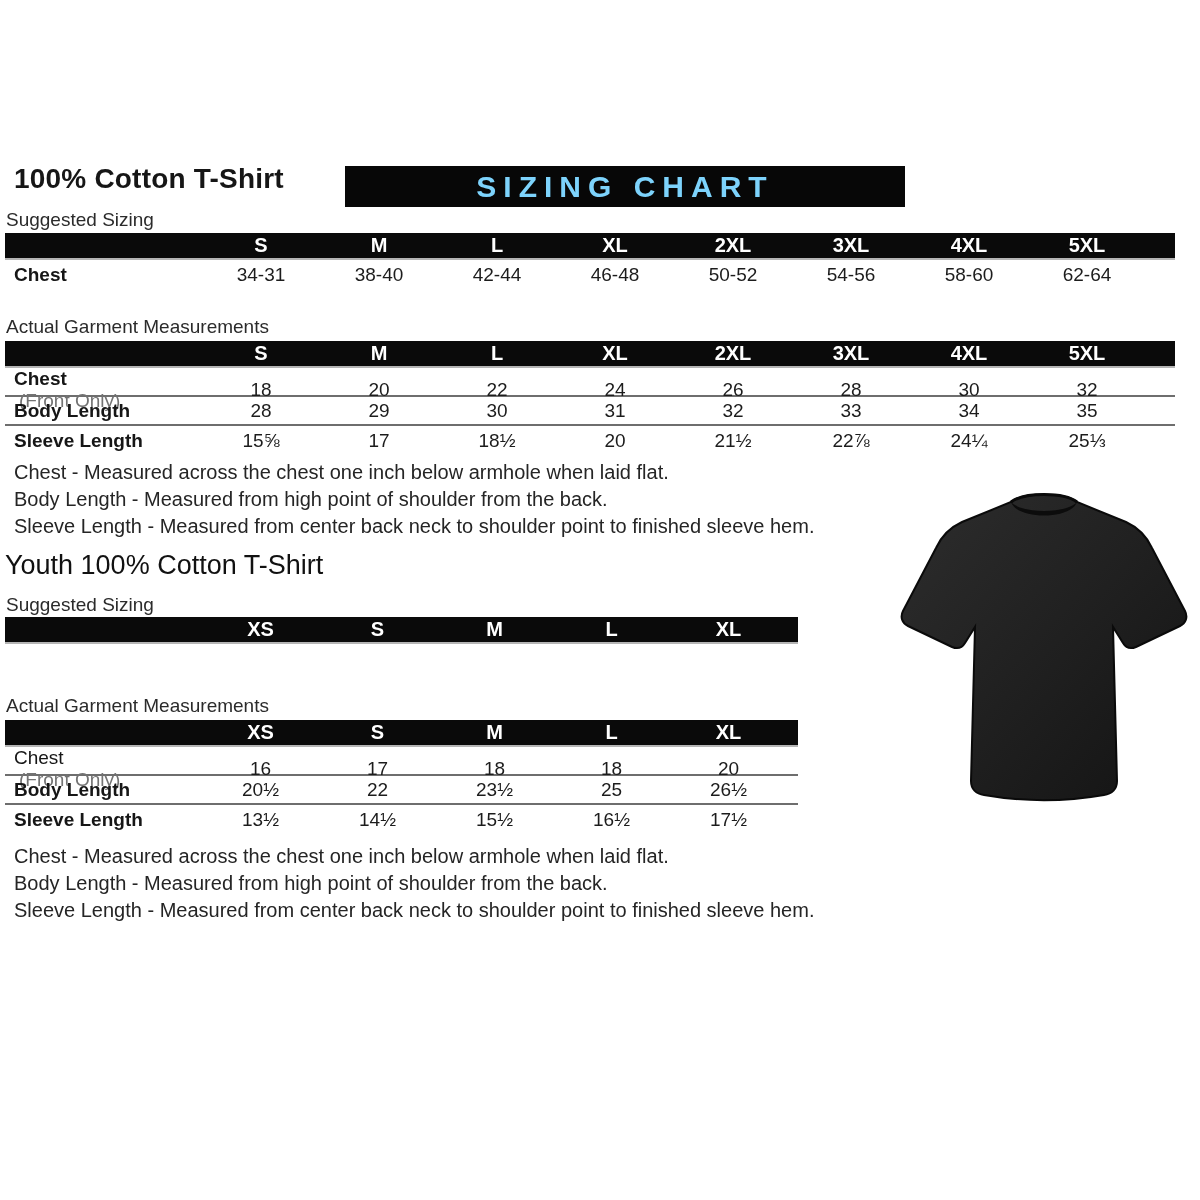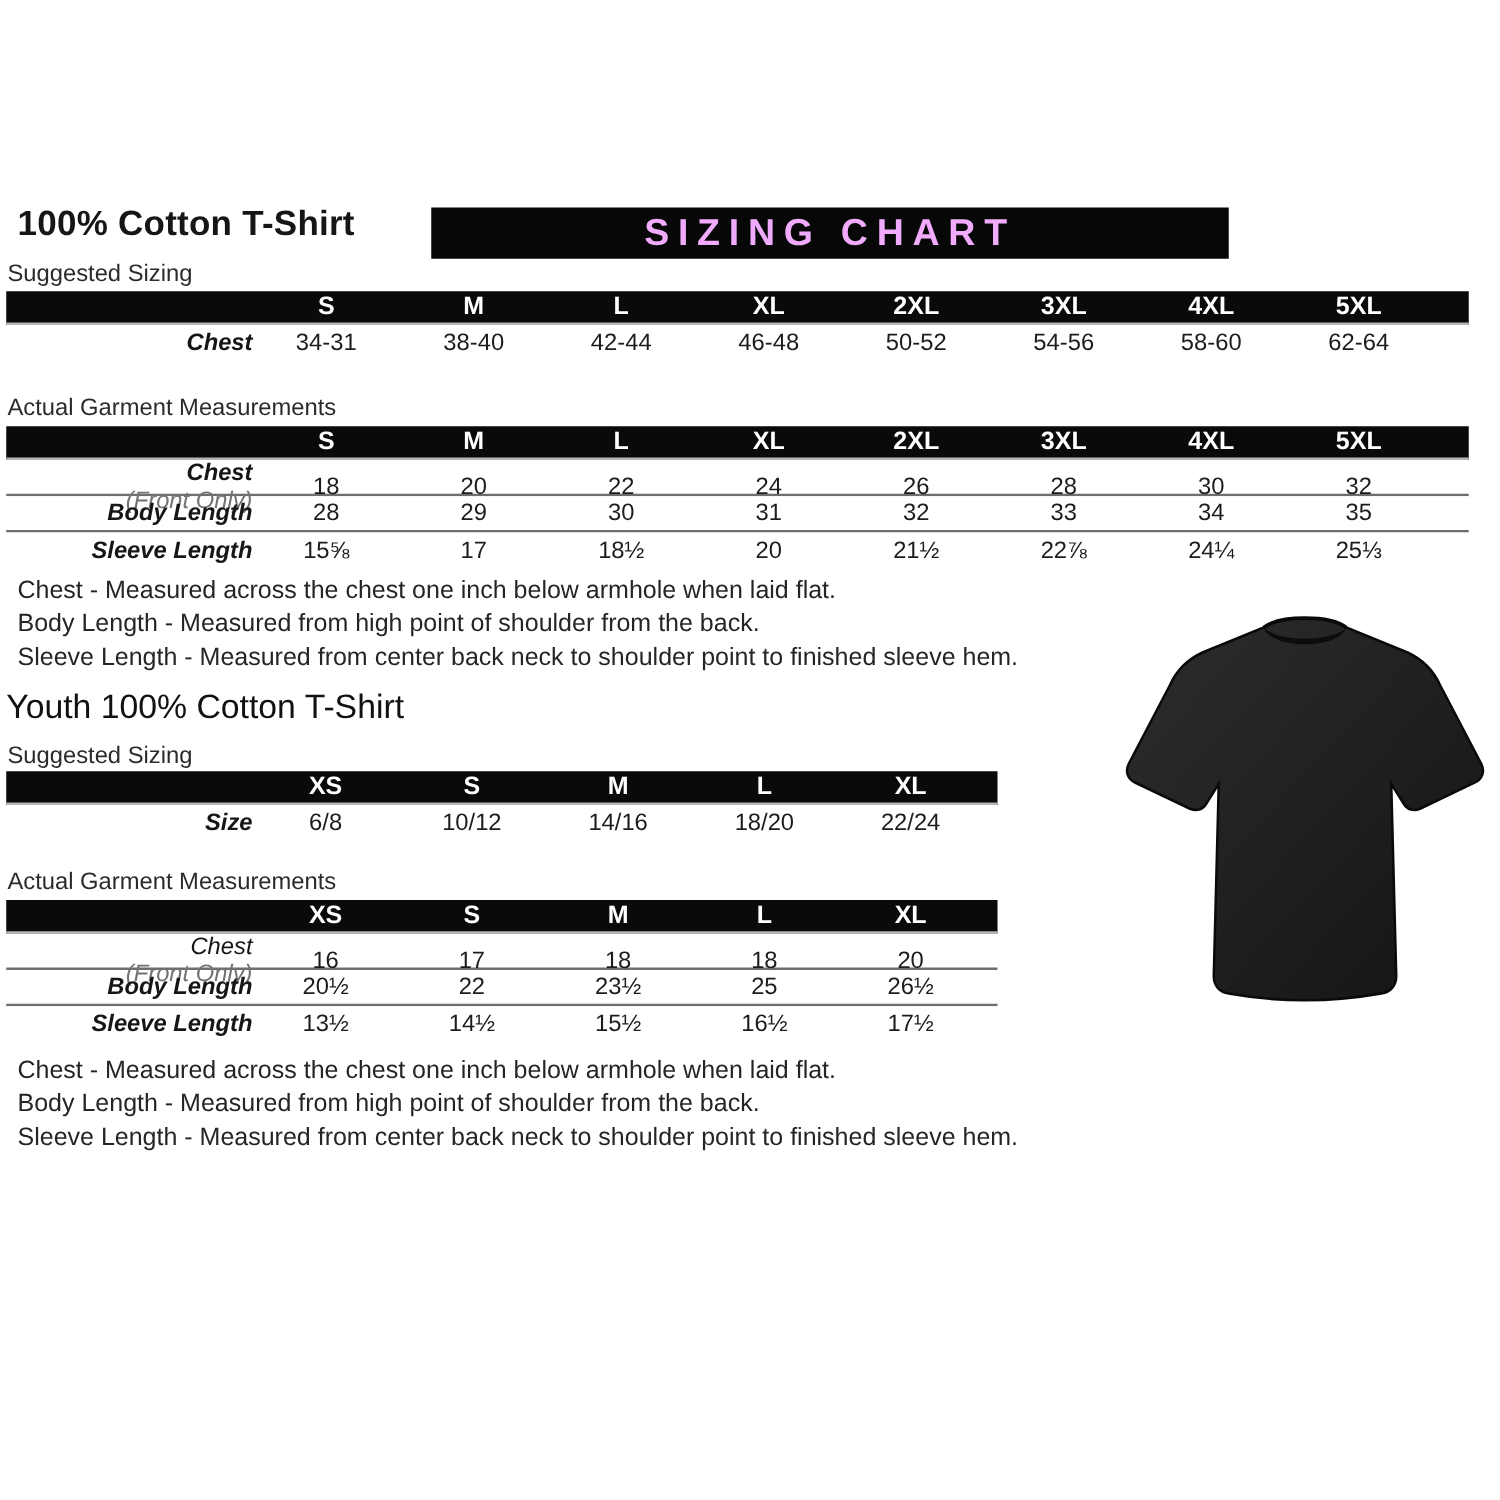--- a/index.html
+++ b/index.html
@@ -6,39 +6,39 @@
   html,body { background:#ffffff; }
   body {
     width:1200px; height:1200px; position:relative; overflow:hidden;
     font-family:"Liberation Sans", sans-serif; color:#1c1c1c;
   }
   .abs { position:absolute; }
 
   
   .main-title { left:14px; top:163px; font-size:28px; font-weight:700; letter-spacing:0.2px; color:#161616; }
   .banner {
-    left:345px; top:166px; width:638px; height:41px; background:#070707;
-    color:#f0abfc; font-weight:700; font-size:30px; letter-spacing:7px;
+    left:345px; top:166px; width:560px; height:41px; background:#070707;
+    color:#7dd3fc; font-weight:700; font-size:30px; letter-spacing:7px;
     text-align:center; line-height:41px;
   }
   .section-label { font-size:19px; color:#2b2b2b; }
   .youth-title { left:5px; top:550px; font-size:27px; font-weight:400; color:#111; }
 
   
   .sizing-table { position:absolute; }
   .trow { display:grid; align-items:center; }
   .adult .trow { grid-template-columns:197px repeat(8, 118px) 1fr; }
   .youth .trow { grid-template-columns:197px repeat(5, 117px) 1fr; }
   .thead { background:#0a0a0a; color:#fff; height:27px; font-size:20px; font-weight:700;
            border-bottom:2px solid #b5b5b5; }
   .tbody-row { height:29px; font-size:19px; background:#fff; }
   .lined .tbody-row { border-bottom:2px solid #6e6e6e; }
   .lined .tbody-row:last-child { border-bottom:none; }
   .cell { text-align:center; white-space:nowrap; }
-  .label-cell { text-align:right; padding-left:9px;font-style:italic; }
+  .label-cell { text-align:left; padding-left:9px; }
   .lbl { font-weight:700; color:#161616; }
   .light-label .lbl { font-weight:400; }
   .sfx { font-weight:400; margin-left:5px; color:#737373; }
 
   
   .notes { font-size:20px; color:#252525; }
   .notes .note-line { height:27px; line-height:27px; }
 
   
   .tshirt-wrap { left:893px; top:478px; width:302px; height:332px; }
@@ -148,31 +148,20 @@
 
 <div class="abs section-label" style="left:6px; top:594px;">Suggested Sizing</div>
 <div class="abs sizing-table youth" style="left:5px; top:617px; width:793px;">
     <div class="trow thead">
       <div class="cell label-cell"></div>
       <div class="cell">XS</div>
       <div class="cell">S</div>
       <div class="cell">M</div>
       <div class="cell">L</div>
       <div class="cell">XL</div>
-      <div class="cell"></div>
-    </div>
-    <div class="trow tbody-row">
-      <div class="cell label-cell">
-        <div class="lbl">Size</div>
-      </div>
-      <div class="cell">6/8</div>
-      <div class="cell">10/12</div>
-      <div class="cell">14/16</div>
-      <div class="cell">18/20</div>
-      <div class="cell">22/24</div>
       <div class="cell"></div>
     </div>
   </div>
 
 <div class="abs section-label" style="left:6px; top:695px;">Actual Garment Measurements</div>
 <div class="abs sizing-table youth lined" style="left:5px; top:720px; width:793px;">
     <div class="trow thead">
       <div class="cell label-cell"></div>
       <div class="cell">XS</div>
       <div class="cell">S</div>

